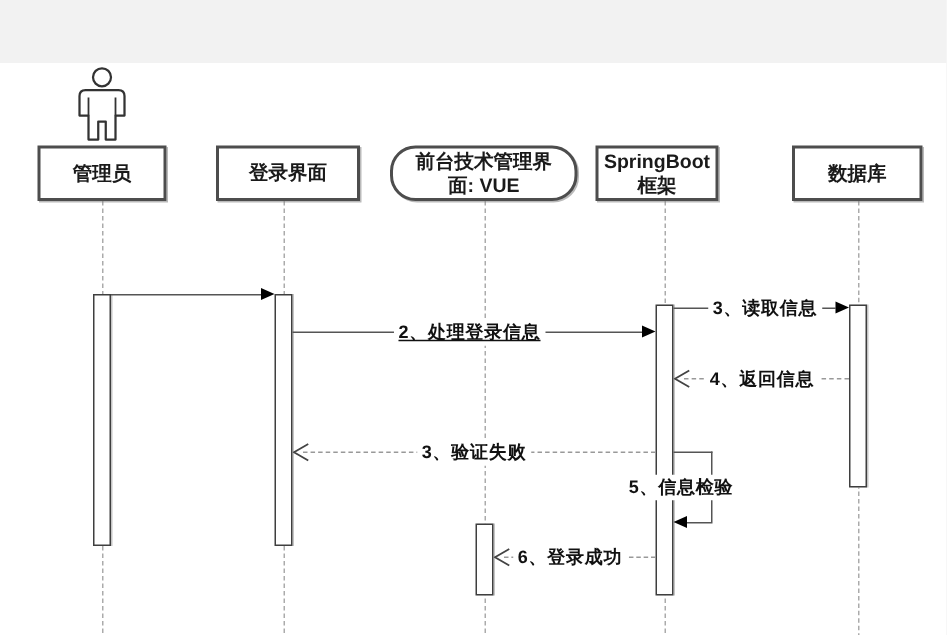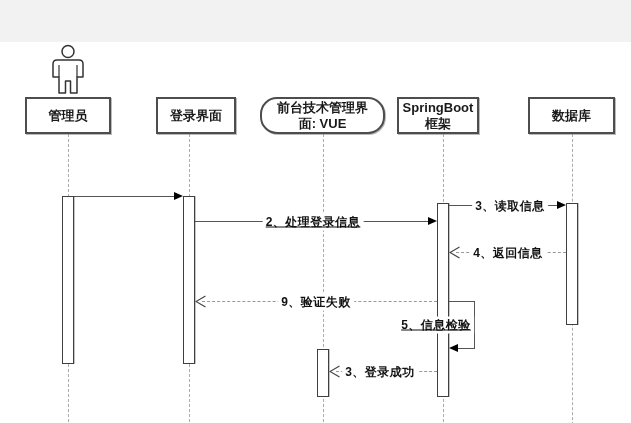--- a/index.html
+++ b/index.html
@@ -63,21 +63,21 @@
 
   <div class="bar" style="left:62px;top:154px;height:168px;"></div>
   <div class="bar" style="left:183px;top:154px;height:168px;"></div>
   <div class="bar" style="left:317px;top:307px;height:48px;"></div>
   <div class="bar" style="left:437px;top:161px;height:194px;"></div>
   <div class="bar" style="left:566px;top:161px;height:122px;"></div>
 
   <div class="pbox" style="left:25px;width:86px;">
     <div class="pline">管理员</div>
   </div>
-  <div class="pbox" style="left:156px;width:80px;">
+  <div class="pbox" style="left:144px;width:96px;font-family:Liberation Mono, monospace;">
     <div class="pline">登录界面</div>
   </div>
   <div class="pbox" style="left:260px;width:125px;border-radius:17px;">
     <div class="pline">前台技术管理界</div>
     <div class="pline">面: VUE</div>
   </div>
   <div class="pbox" style="left:397px;width:82px;">
     <div class="pline">SpringBoot</div>
     <div class="pline">框架</div>
   </div>
@@ -99,27 +99,27 @@
   <div class="mline dashed" style="left:456px;top:210px;width:110px;"></div>
   <svg class="oarr" style="left:449px;top:204px;" width="11" height="13" viewBox="0 0 11 13">
     <path d="M10.5,1 L1,6.5 L10.5,12" fill="none" stroke="#444" stroke-width="1.2"></path>
   </svg>
   <div class="mlabel" style="left:508px;top:211px;">4、返回信息</div>
 
   <div class="mline" style="left:449px;top:259px;width:26px;"></div>
   <div class="vline" style="left:474px;top:259px;height:47px;"></div>
   <div class="mline" style="left:458px;top:306px;width:17px;"></div>
   <div class="arr-l" style="left:449px;top:302px;"></div>
-  <div class="mlabel" style="left:436px;top:283px;text-decoration:underline;">5、信息检验</div>
+  <div class="mlabel" style="left:454px;top:283px;">5、信息检验</div>
 
   <div class="mline dashed" style="left:202px;top:259px;width:235px;"></div>
   <svg class="oarr" style="left:195px;top:253px;" width="11" height="13" viewBox="0 0 11 13">
     <path d="M10.5,1 L1,6.5 L10.5,12" fill="none" stroke="#444" stroke-width="1.2"></path>
   </svg>
-  <div class="mlabel" style="left:316px;top:260px;">9、验证失败</div>
+  <div class="mlabel" style="left:316px;top:260px;">3、验证失败</div>
 
   <div class="mline dashed" style="left:336px;top:329px;width:101px;"></div>
   <svg class="oarr" style="left:329px;top:323px;" width="11" height="13" viewBox="0 0 11 13">
     <path d="M10.5,1 L1,6.5 L10.5,12" fill="none" stroke="#444" stroke-width="1.2"></path>
   </svg>
-  <div class="mlabel" style="left:380px;top:330px;">3、登录成功</div>
+  <div class="mlabel" style="left:380px;top:330px;">6、登录成功</div>
 
 </div>
 
 </body></html>

